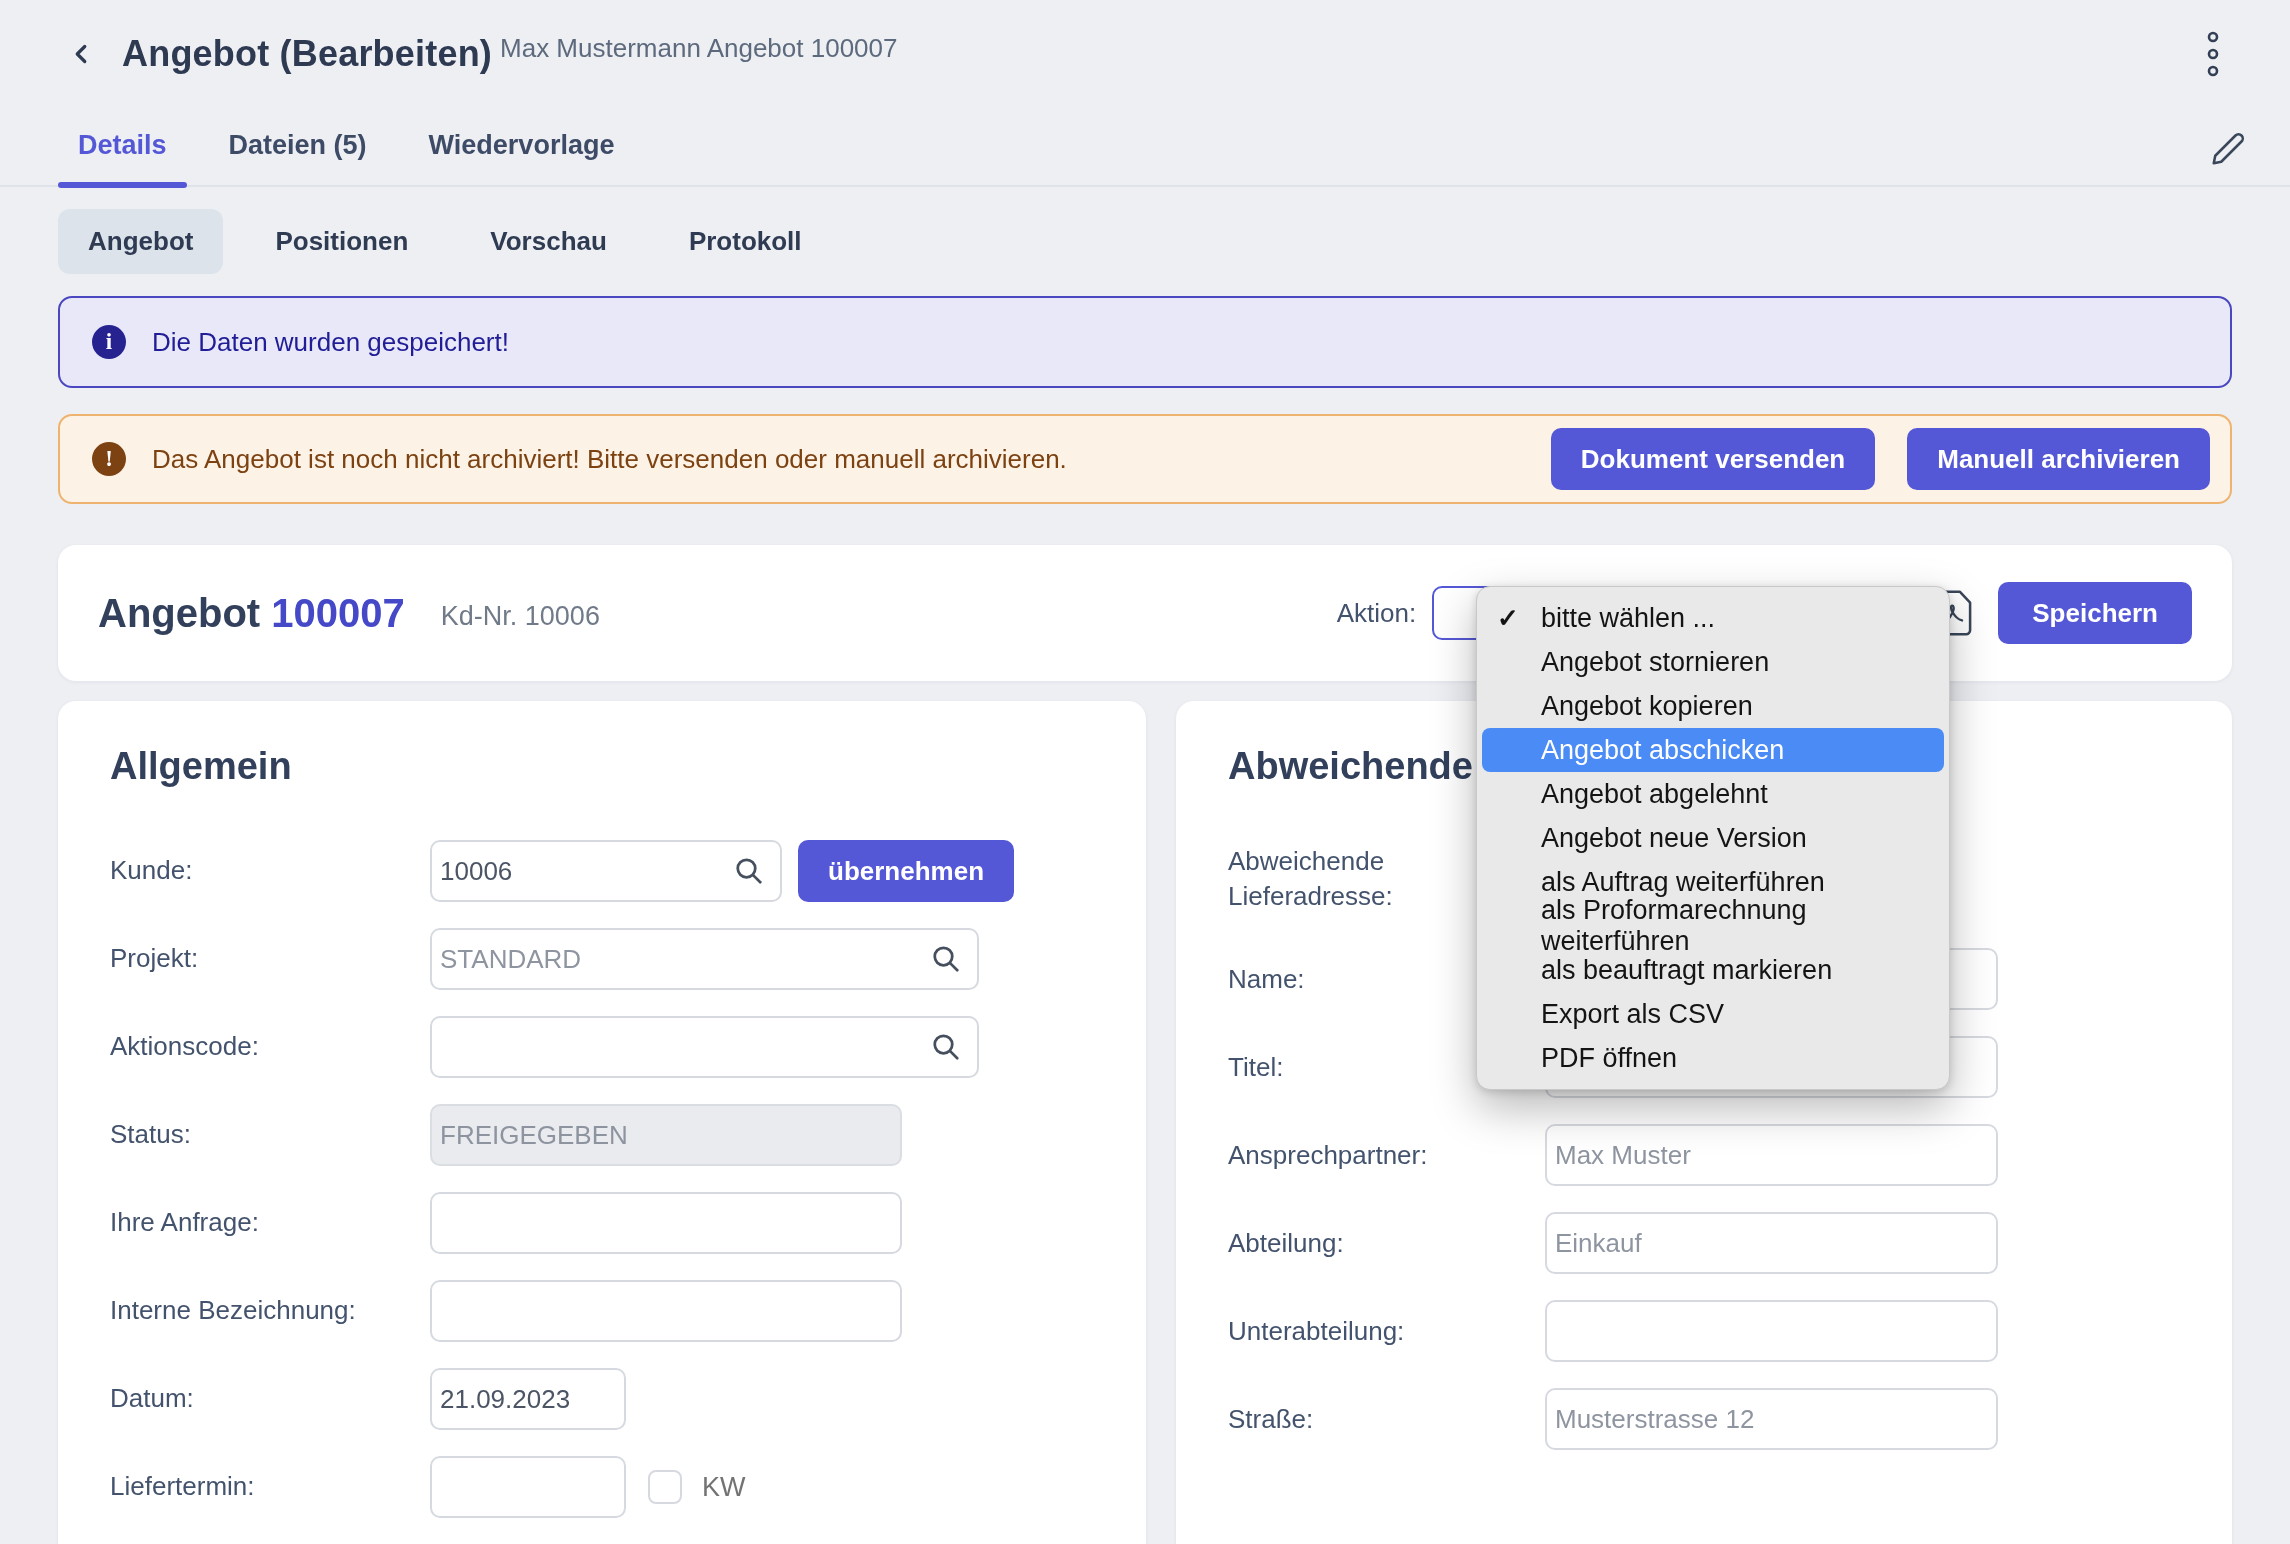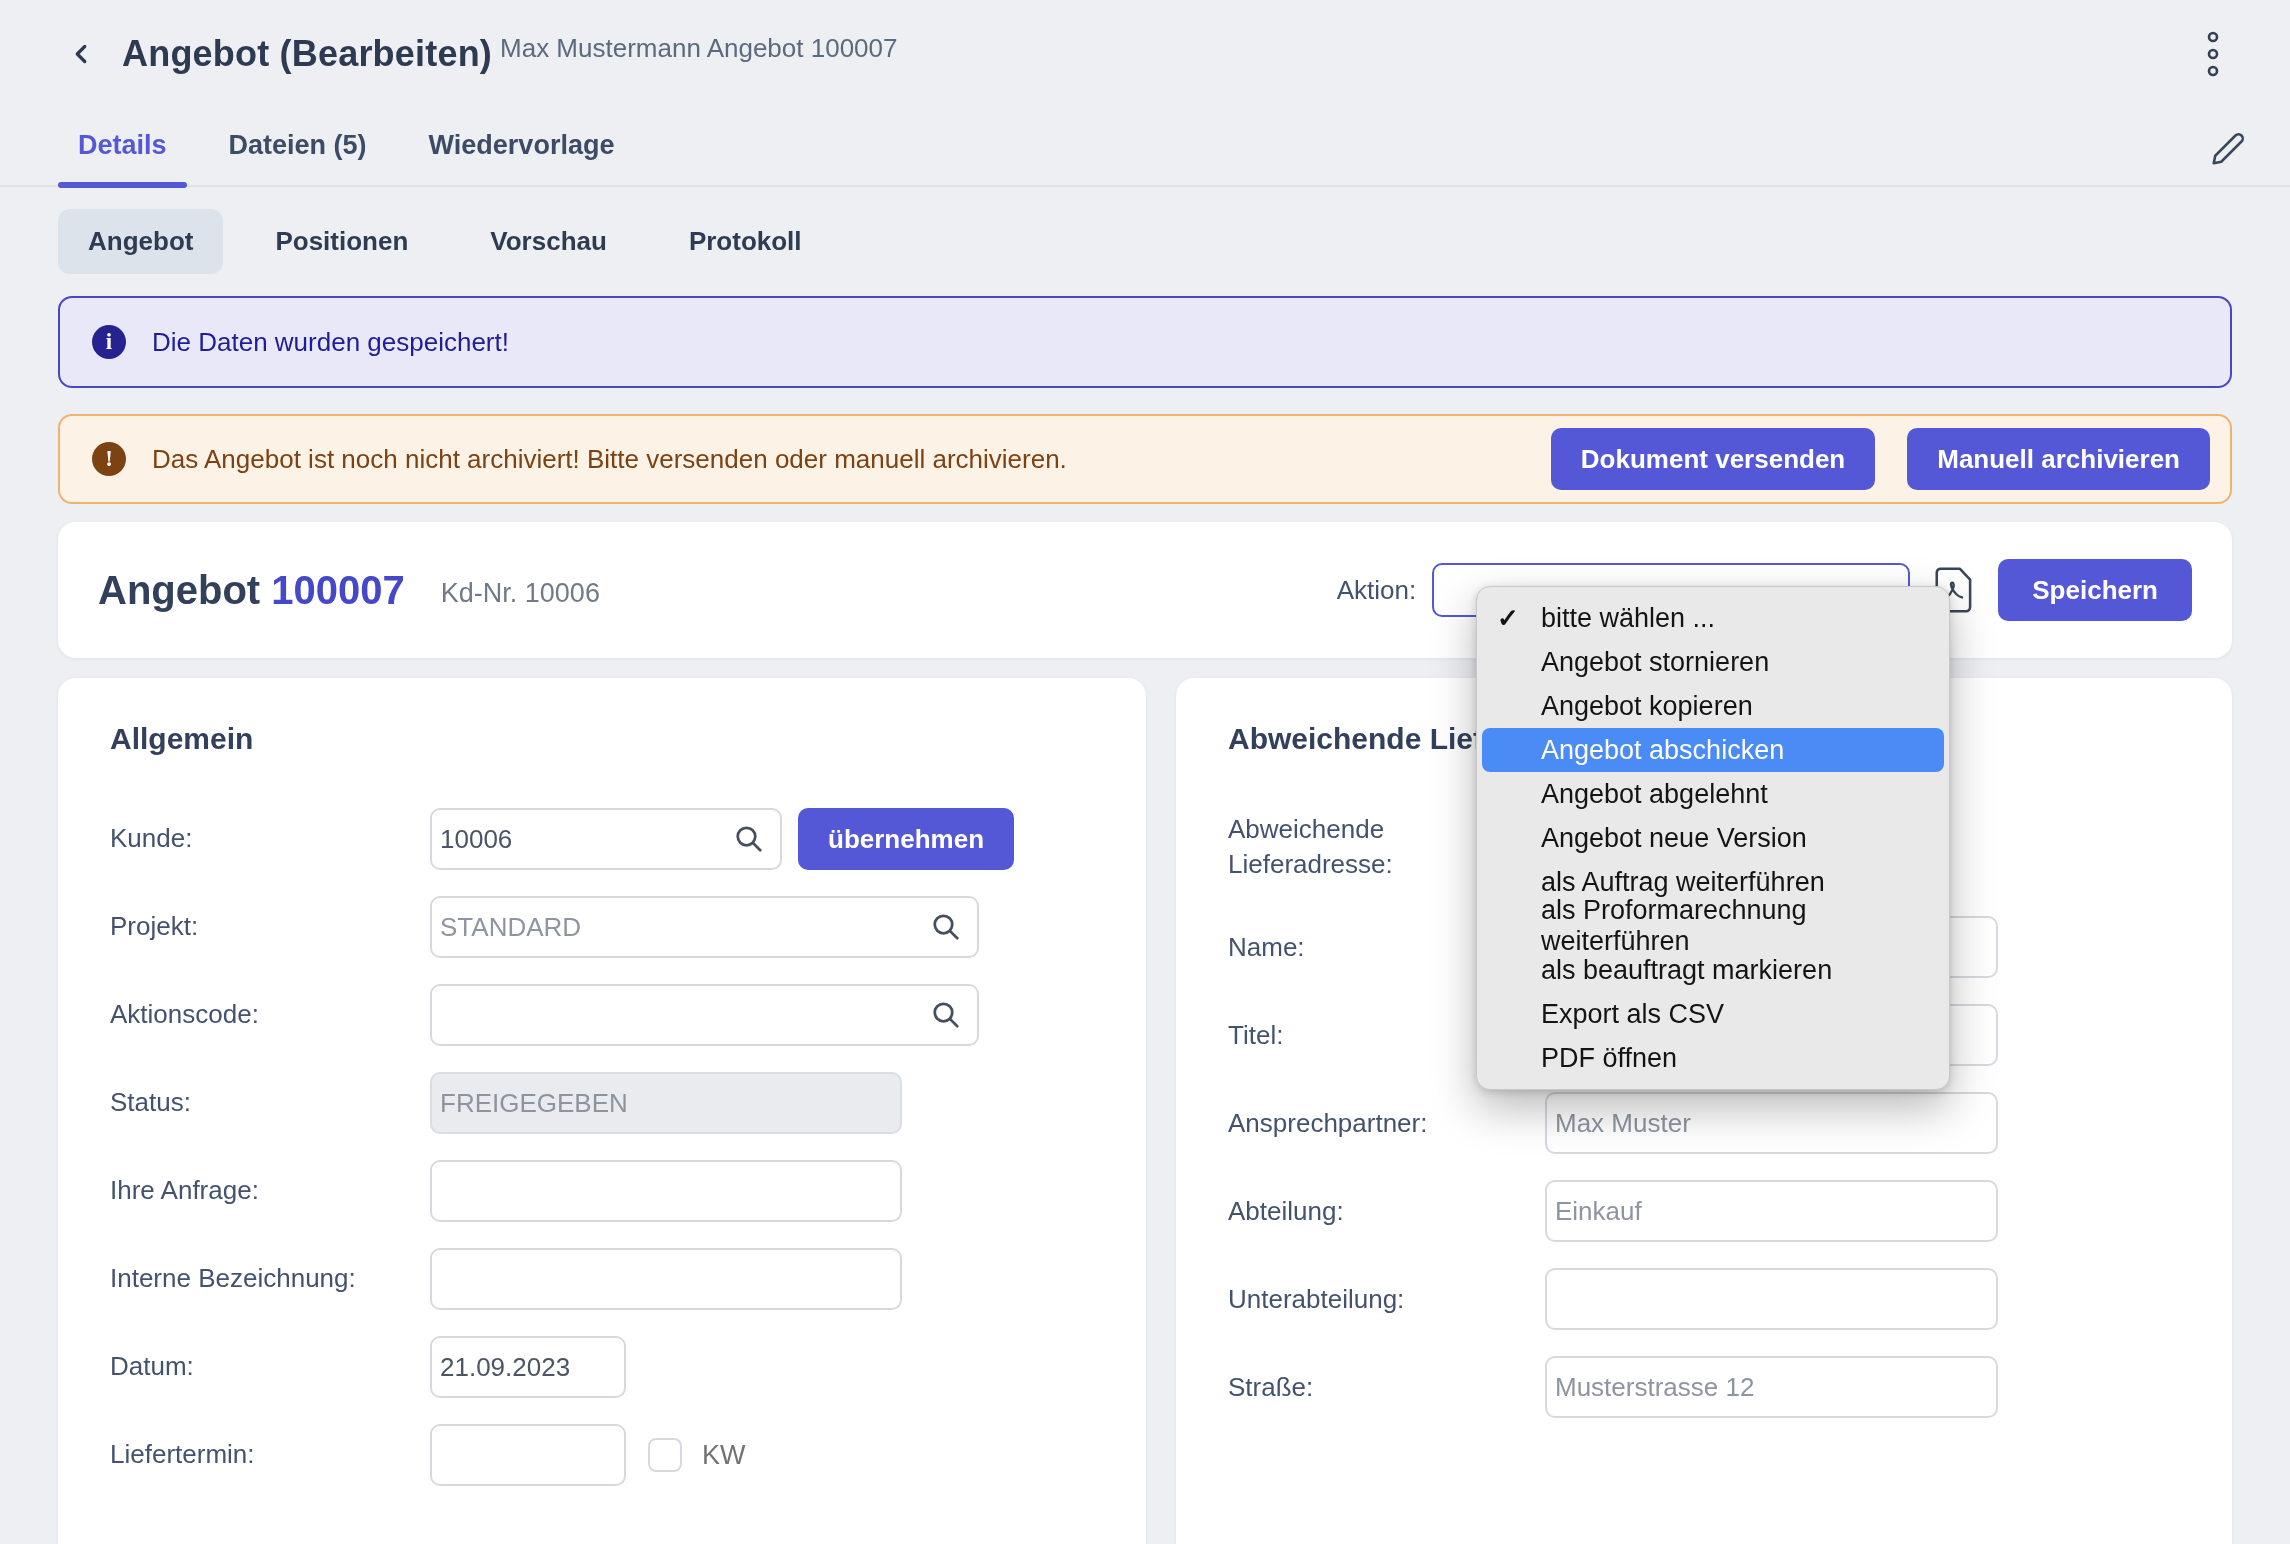--- a/index.html
+++ b/index.html
@@ -53,34 +53,34 @@
   .banner.info .banner-icon{background:#262390;}
   .banner.warn .banner-icon{background:#7c4212;}
   .banner-text{font-size:26px;margin-left:26px;}
   .banner.info .banner-text{color:var(--info-text);}
   .banner.warn .banner-text{color:var(--warn-text);}
   .banner-actions{margin-left:auto;display:flex;gap:32px;}
   .btn{background:var(--accent);color:#fff;border:none;border-radius:10px;height:62px;padding:0 30px;
     font-size:26px;font-weight:600;font-family:inherit;cursor:pointer;white-space:nowrap;}
   
   .card{background:#fff;border-radius:18px;box-shadow:0 1px 4px rgba(25,39,68,.06);}
-  .doc-card{margin:18px 58px 0 58px;height:136px;display:flex;align-items:center;padding:0 40px;}
+  .doc-card{margin:41px 58px 0 58px;height:136px;display:flex;align-items:center;padding:0 40px;}
   .doc-title{font-size:40px;font-weight:700;color:#32405c;margin-left:0;}
   .doc-title .doc-number{color:#4549c7;}
   .doc-kdnr{font-size:27px;color:#707a88;margin-left:36px;margin-top:6px;}
   .doc-actions{margin-left:auto;display:flex;align-items:center;gap:22px;}
   .action-label{font-size:26px;color:var(--label);margin-right:-6px;}
   .action-select{width:478px;height:54px;border:2px solid var(--accent);border-radius:10px;background:#fff;cursor:pointer;}
   .pdf-btn{width:44px;height:50px;display:flex;align-items:center;justify-content:center;cursor:pointer;}
   
   .panels{display:flex;gap:30px;margin:20px 58px 0 58px;align-items:flex-start;}
   .panel{padding:44px 52px;height:1000px;}
   .panel-left{width:1088px;flex:none;}
   .panel-right{width:1056px;flex:none;}
-  .panel-title{font-size:30px;font-weight:700;color:#32405c;margin-bottom:52px;white-space:nowrap;overflow:hidden;}
+  .panel-title{font-size:38px;font-weight:700;color:#32405c;margin-bottom:52px;white-space:nowrap;overflow:hidden;}
   .frow{display:flex;align-items:center;margin-bottom:26px;}
   .frow .flabel{font-size:26px;color:var(--label);flex:none;line-height:1.35;}
   .panel-left .flabel{width:320px;}
   .panel-right .flabel{width:317px;}
   .input{height:62px;border:2px solid var(--border);border-radius:10px;background:#fff;
     font-size:26px;color:var(--value);padding:0 8px;display:flex;align-items:center;position:relative;}
   .input input{border:none;outline:none;background:transparent;font:inherit;color:inherit;width:100%;}
   .input.muted input{color:var(--muted);}
   .input.disabled{background:#e9ebef;border-color:#dadde2;}
   .input.disabled input{color:#8d949f;}

